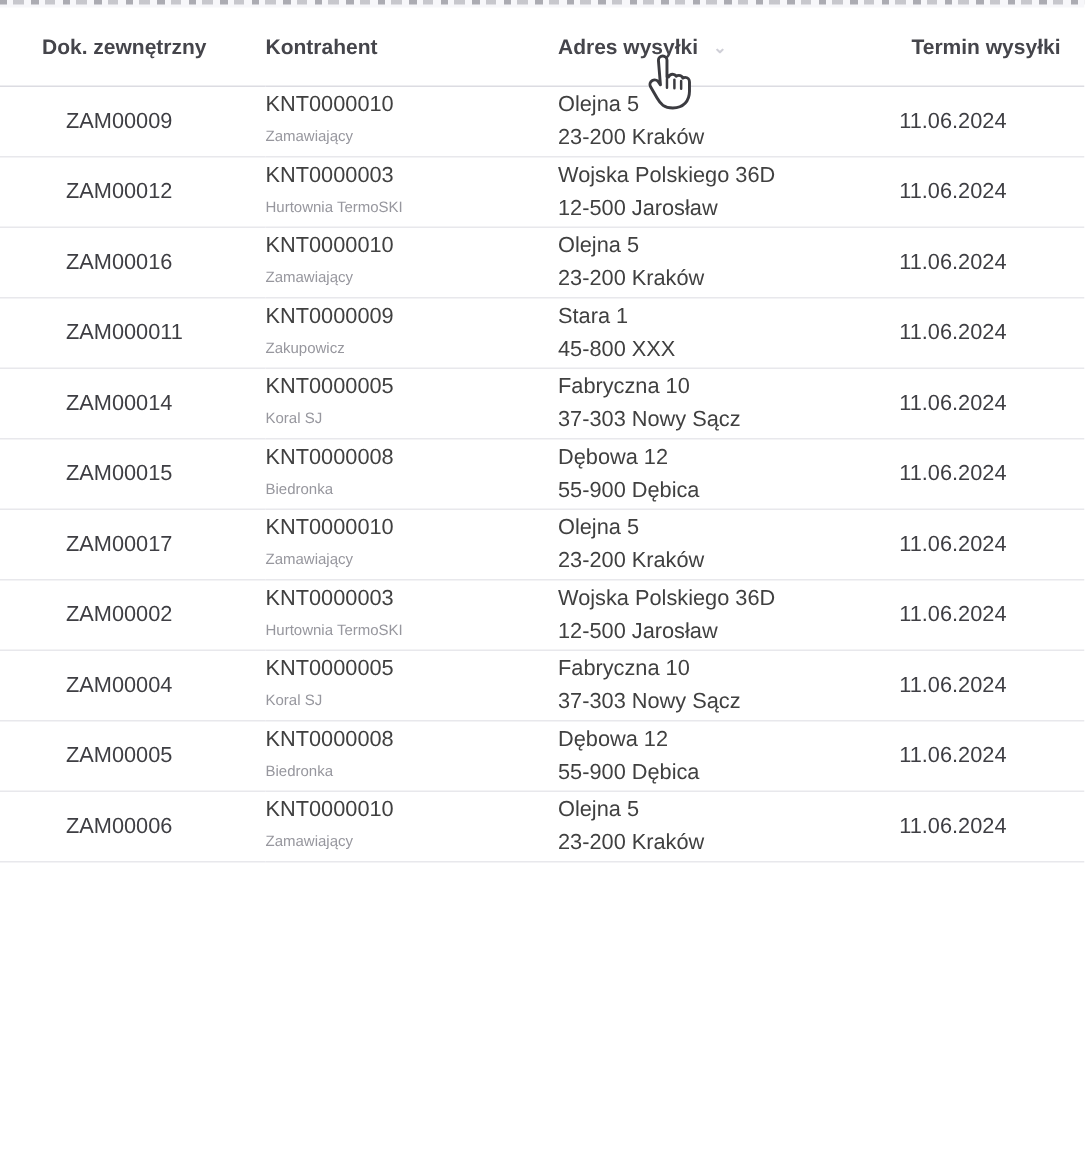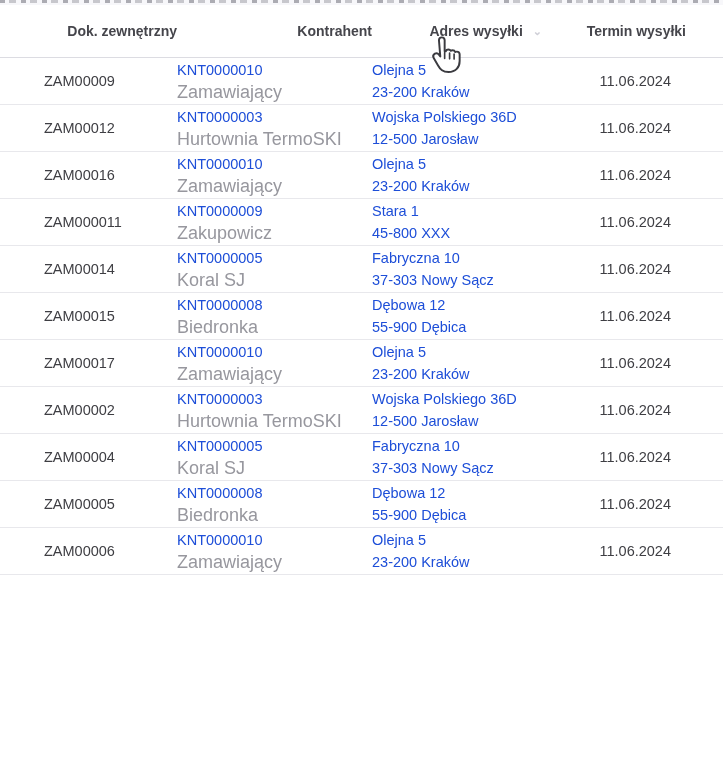--- a/index.html
+++ b/index.html
@@ -38,48 +38,48 @@
     table-layout: fixed;
   }
   col.c-doc     { width: 177px; }
   col.c-kontr   { width: 195px; }
   col.c-adres   { width: 170px; }
   col.c-termin  { width: 181px; }
 
   thead th {
     height: 52px;
     vertical-align: middle;
-    text-align: right;
+    text-align: left;
     font-size: 14px;
     font-weight: 600;
     color: #45454b;
     border-bottom: 1px solid #dcdce2;
     padding: 0;
     white-space: nowrap;
     box-sizing: border-box;
   }
   thead th:first-child { padding-left: 28px; }
-  thead th.right { text-align: right; padding-right: 37px; }
+  thead th.right { text-align: right; padding-right: 16px; }
 
   tbody td {
     height: 47px;
     vertical-align: middle;
     font-size: 14.5px;
     color: #3e3e43;
     border-bottom: 1px solid #e8e8ec;
     padding: 0;
     white-space: nowrap;
     overflow: hidden;
     box-sizing: border-box;
   }
   tbody td:first-child { padding-left: 44px; }
   tbody td.right { text-align: right; padding-right: 52px; }
 
-  .line1 { display: block; line-height: 22px; color: #1d4ed8; }
-  .line2 { display: block; line-height: 22px; color: #97979e; font-size: 18px; }
+  .line1 { display: block; line-height: 22px; color: #404040; }
+  .line2 { display: block; line-height: 22px; color: #97979e; font-size: 10px; }
 
   .sort-icon {
     display: inline-block;
     margin-left: 10px;
     color: #cfcfd7;
     font-size: 11px;
     vertical-align: 1px;
   }
   .hand-cursor {
     position: absolute;

